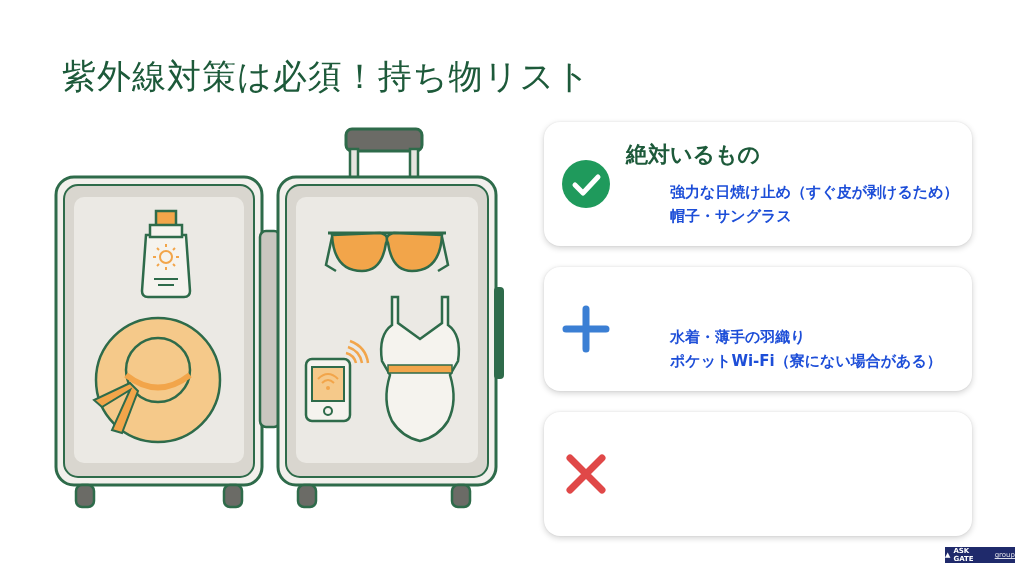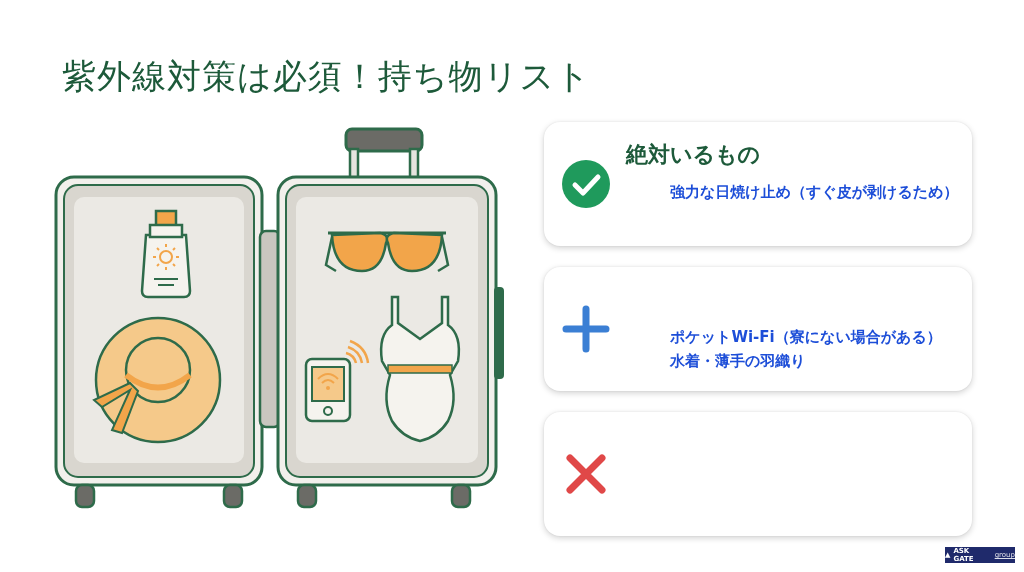--- a/index.html
+++ b/index.html
@@ -96,30 +96,31 @@
 </svg>
 
 <div class="card" style="top:122px">
   <svg class="icon" viewBox="0 0 48 48">
     <circle cx="24" cy="24" r="24" fill="#1f9a5c"></circle>
     <path d="M13 25 L21 33 L36 17" fill="none" stroke="#fff" stroke-width="5" stroke-linecap="round" stroke-linejoin="round"></path>
   </svg>
   <div class="head">絶対いるもの</div>
   <div class="body">
     <div>強力な日焼け止め（すぐ皮が剥けるため）</div>
+    <div>帽子・サングラス</div>
   </div>
 </div>
 
 <div class="card" style="top:267px">
   <svg class="icon" viewBox="0 0 48 48">
     <path d="M24 4 L24 44 M4 24 L44 24" stroke="#3b7fd4" stroke-width="7" stroke-linecap="round"></path>
   </svg>
   <div class="body">
+    <div>水着・薄手の羽織り</div>
     <div>ポケットWi-Fi（寮にない場合がある）</div>
-    <div>水着・薄手の羽織り</div>
   </div>
 </div>
 
 <div class="card" style="top:412px">
   <svg class="icon" viewBox="0 0 48 48">
     <path d="M8 8 L40 40 M40 8 L8 40" stroke="#e04848" stroke-width="7" stroke-linecap="round"></path>
   </svg>
   <div class="body">
   </div>
 </div>

